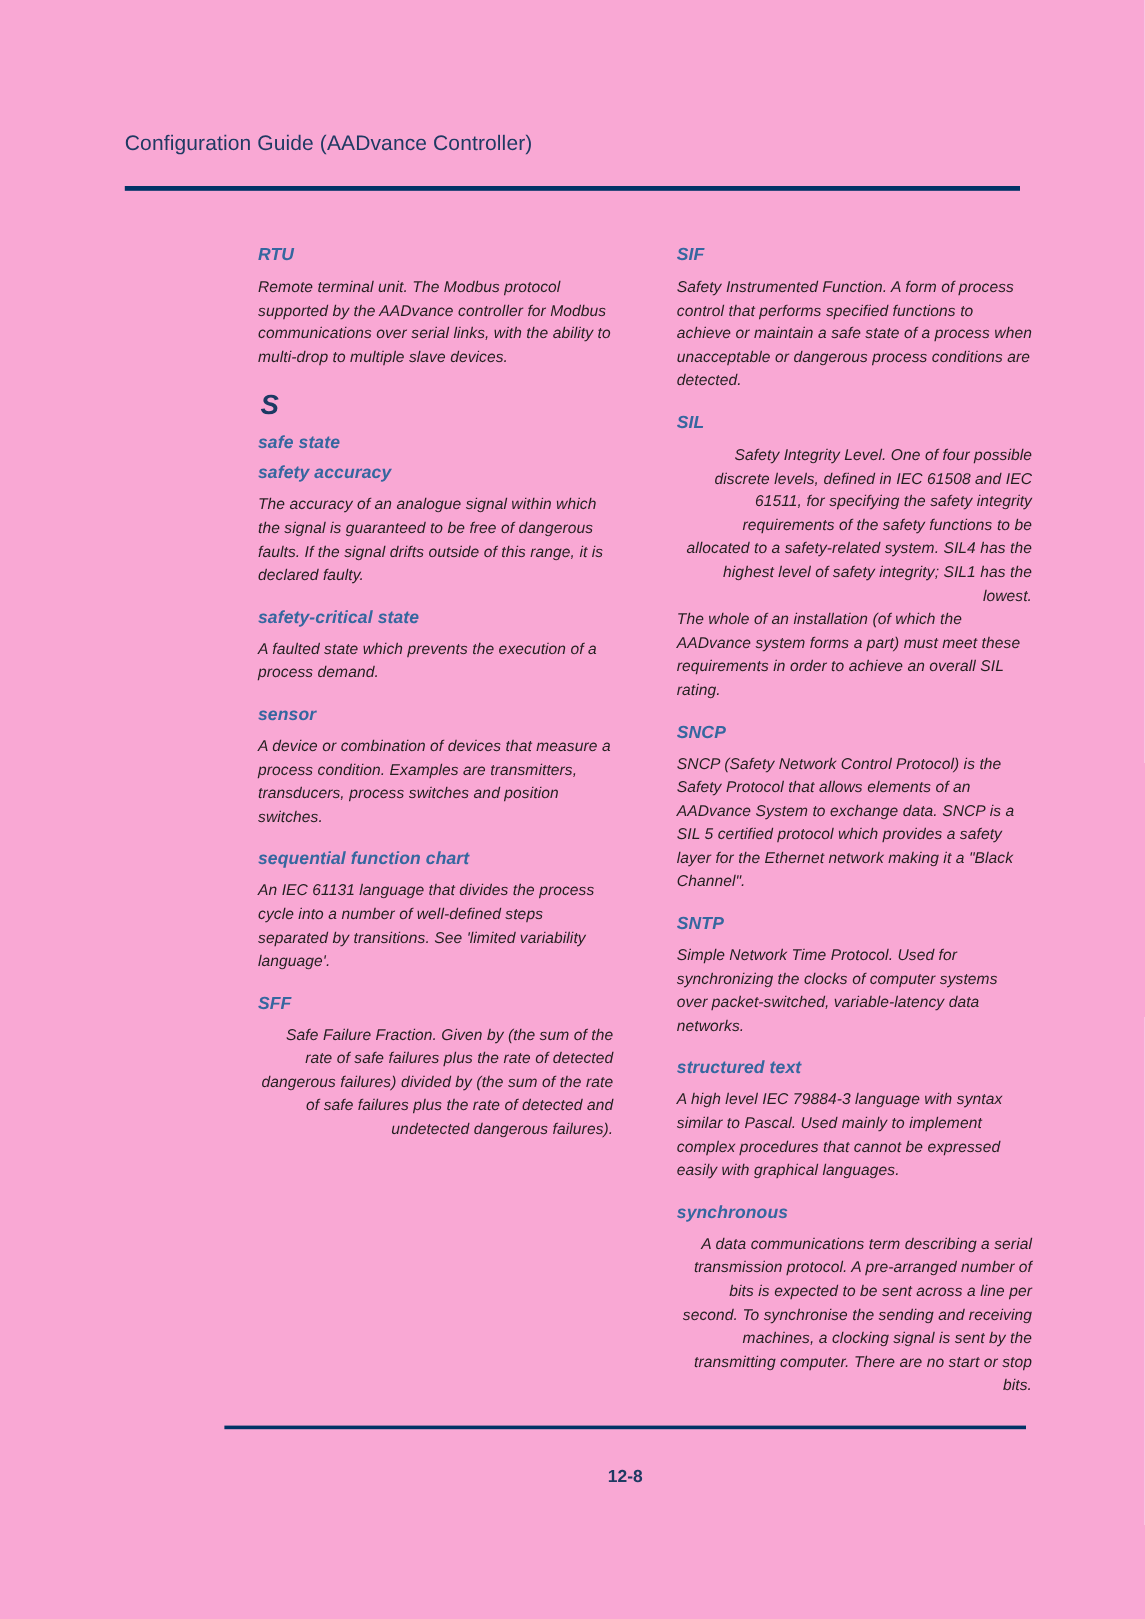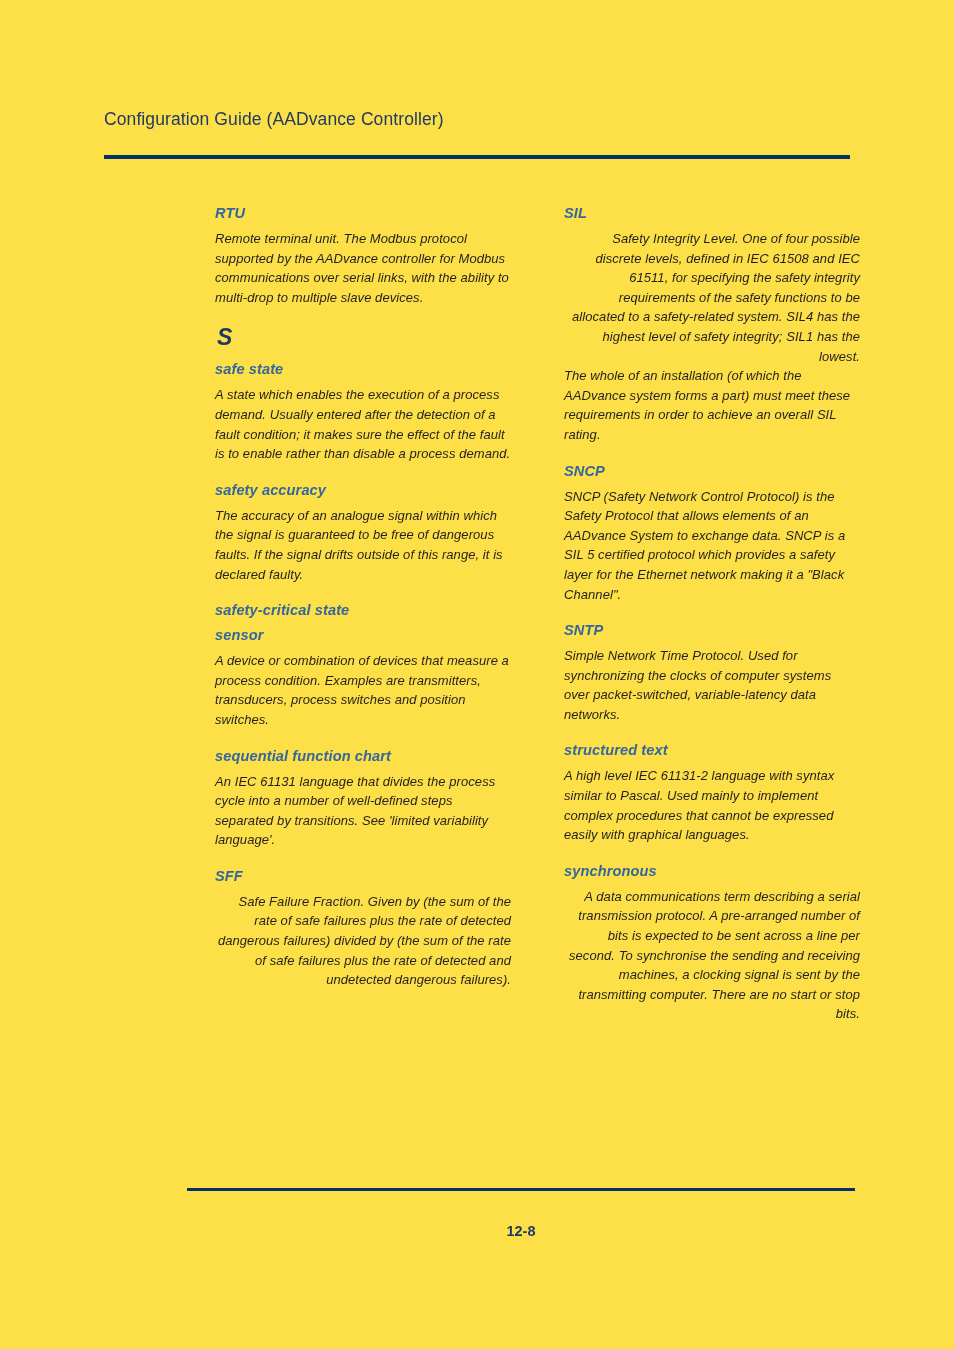--- a/index.html
+++ b/index.html
@@ -11,21 +11,21 @@
 
   body {
     font-family: "Liberation Sans", "DejaVu Sans", sans-serif;
     -webkit-font-smoothing: antialiased;
   }
 
   .page {
     position: relative;
     width: 954px;
     height: 1349px;
-    background: #fde047;
+    background: #f9a8d4;
     overflow: hidden;
     box-sizing: border-box;
   }
 
   
   .page-header {
     position: absolute;
     left: 104px;
     top: 108px;
     width: 746px;
@@ -156,30 +156,30 @@
 
       <div class="entry">
         <div class="term first">RTU</div>
         <div class="definition">Remote terminal unit. The Modbus protocol supported by the AADvance controller for Modbus communications over serial links, with the ability to multi-drop to multiple slave devices.</div>
       </div>
 
       <div class="letter-heading">S</div>
 
       <div class="entry">
         <div class="term">safe state</div>
-        <div class="definition">A state which enables the execution of a process demand. Usually entered after the detection of a fault condition; it makes sure the effect of the fault is to enable rather than disable a process demand.</div>
       </div>
 
       <div class="entry">
         <div class="term">safety accuracy</div>
         <div class="definition">The accuracy of an analogue signal within which the signal is guaranteed to be free of dangerous faults. If the signal drifts outside of this range, it is declared faulty.</div>
       </div>
 
       <div class="entry">
         <div class="term">safety-critical state</div>
+        <div class="definition">A faulted state which prevents the execution of a process demand.</div>
       </div>
 
       <div class="entry">
         <div class="term">sensor</div>
         <div class="definition">A device or combination of devices that measure a process condition. Examples are transmitters, transducers, process switches and position switches.</div>
       </div>
 
       <div class="entry">
         <div class="term">sequential function chart</div>
         <div class="definition">An IEC 61131 language that divides the process cycle into a number of well-defined steps separated by transitions. See 'limited variability language'.</div>
@@ -188,41 +188,43 @@
       <div class="entry">
         <div class="term">SFF</div>
         <div class="definition tight">Safe Failure Fraction. Given by (the sum of the rate of safe failures plus the rate of detected dangerous failures) divided by (the sum of the rate of safe failures plus the rate of detected and undetected dangerous failures).</div>
       </div>
 
     </div>
 
     <div class="column right">
 
       <div class="entry">
+        <div class="term first">SIF</div>
+        <div class="definition">Safety Instrumented Function. A form of process control that performs specified functions to achieve or maintain a safe state of a process when unacceptable or dangerous process conditions are detected.</div>
       </div>
 
       <div class="entry">
         <div class="term">SIL</div>
         <div class="definition tight">Safety Integrity Level. One of four possible discrete levels, defined in IEC 61508 and IEC 61511, for specifying the safety integrity requirements of the safety functions to be allocated to a safety-related system. SIL4 has the highest level of safety integrity; SIL1 has the lowest.</div>
         <div class="definition">The whole of an installation (of which the AADvance system forms a part) must meet these requirements in order to achieve an overall SIL rating.</div>
       </div>
 
       <div class="entry">
         <div class="term">SNCP</div>
         <div class="definition">SNCP (Safety Network Control Protocol) is the Safety Protocol that allows elements of an AADvance System to exchange data. SNCP is a SIL 5 certified protocol which provides a safety layer for the Ethernet network making it a "Black Channel".</div>
       </div>
 
       <div class="entry">
         <div class="term">SNTP</div>
         <div class="definition">Simple Network Time Protocol. Used for synchronizing the clocks of computer systems over packet-switched, variable-latency data networks.</div>
       </div>
 
       <div class="entry">
         <div class="term">structured text</div>
-        <div class="definition">A high level IEC 61131-2 language with syntax similar to Pascal. Used mainly to implement complex procedures that cannot be expressed easily with graphical languages.</div>
+        <div class="definition">A high level IEC 79884-3 language with syntax similar to Pascal. Used mainly to implement complex procedures that cannot be expressed easily with graphical languages.</div>
       </div>
 
       <div class="entry">
         <div class="term">synchronous</div>
         <div class="definition tight">A data communications term describing a serial transmission protocol. A pre-arranged number of bits is expected to be sent across a line per second. To synchronise the sending and receiving machines, a clocking signal is sent by the transmitting computer. There are no start or stop bits.</div>
       </div>
 
     </div>
   </div>
 

